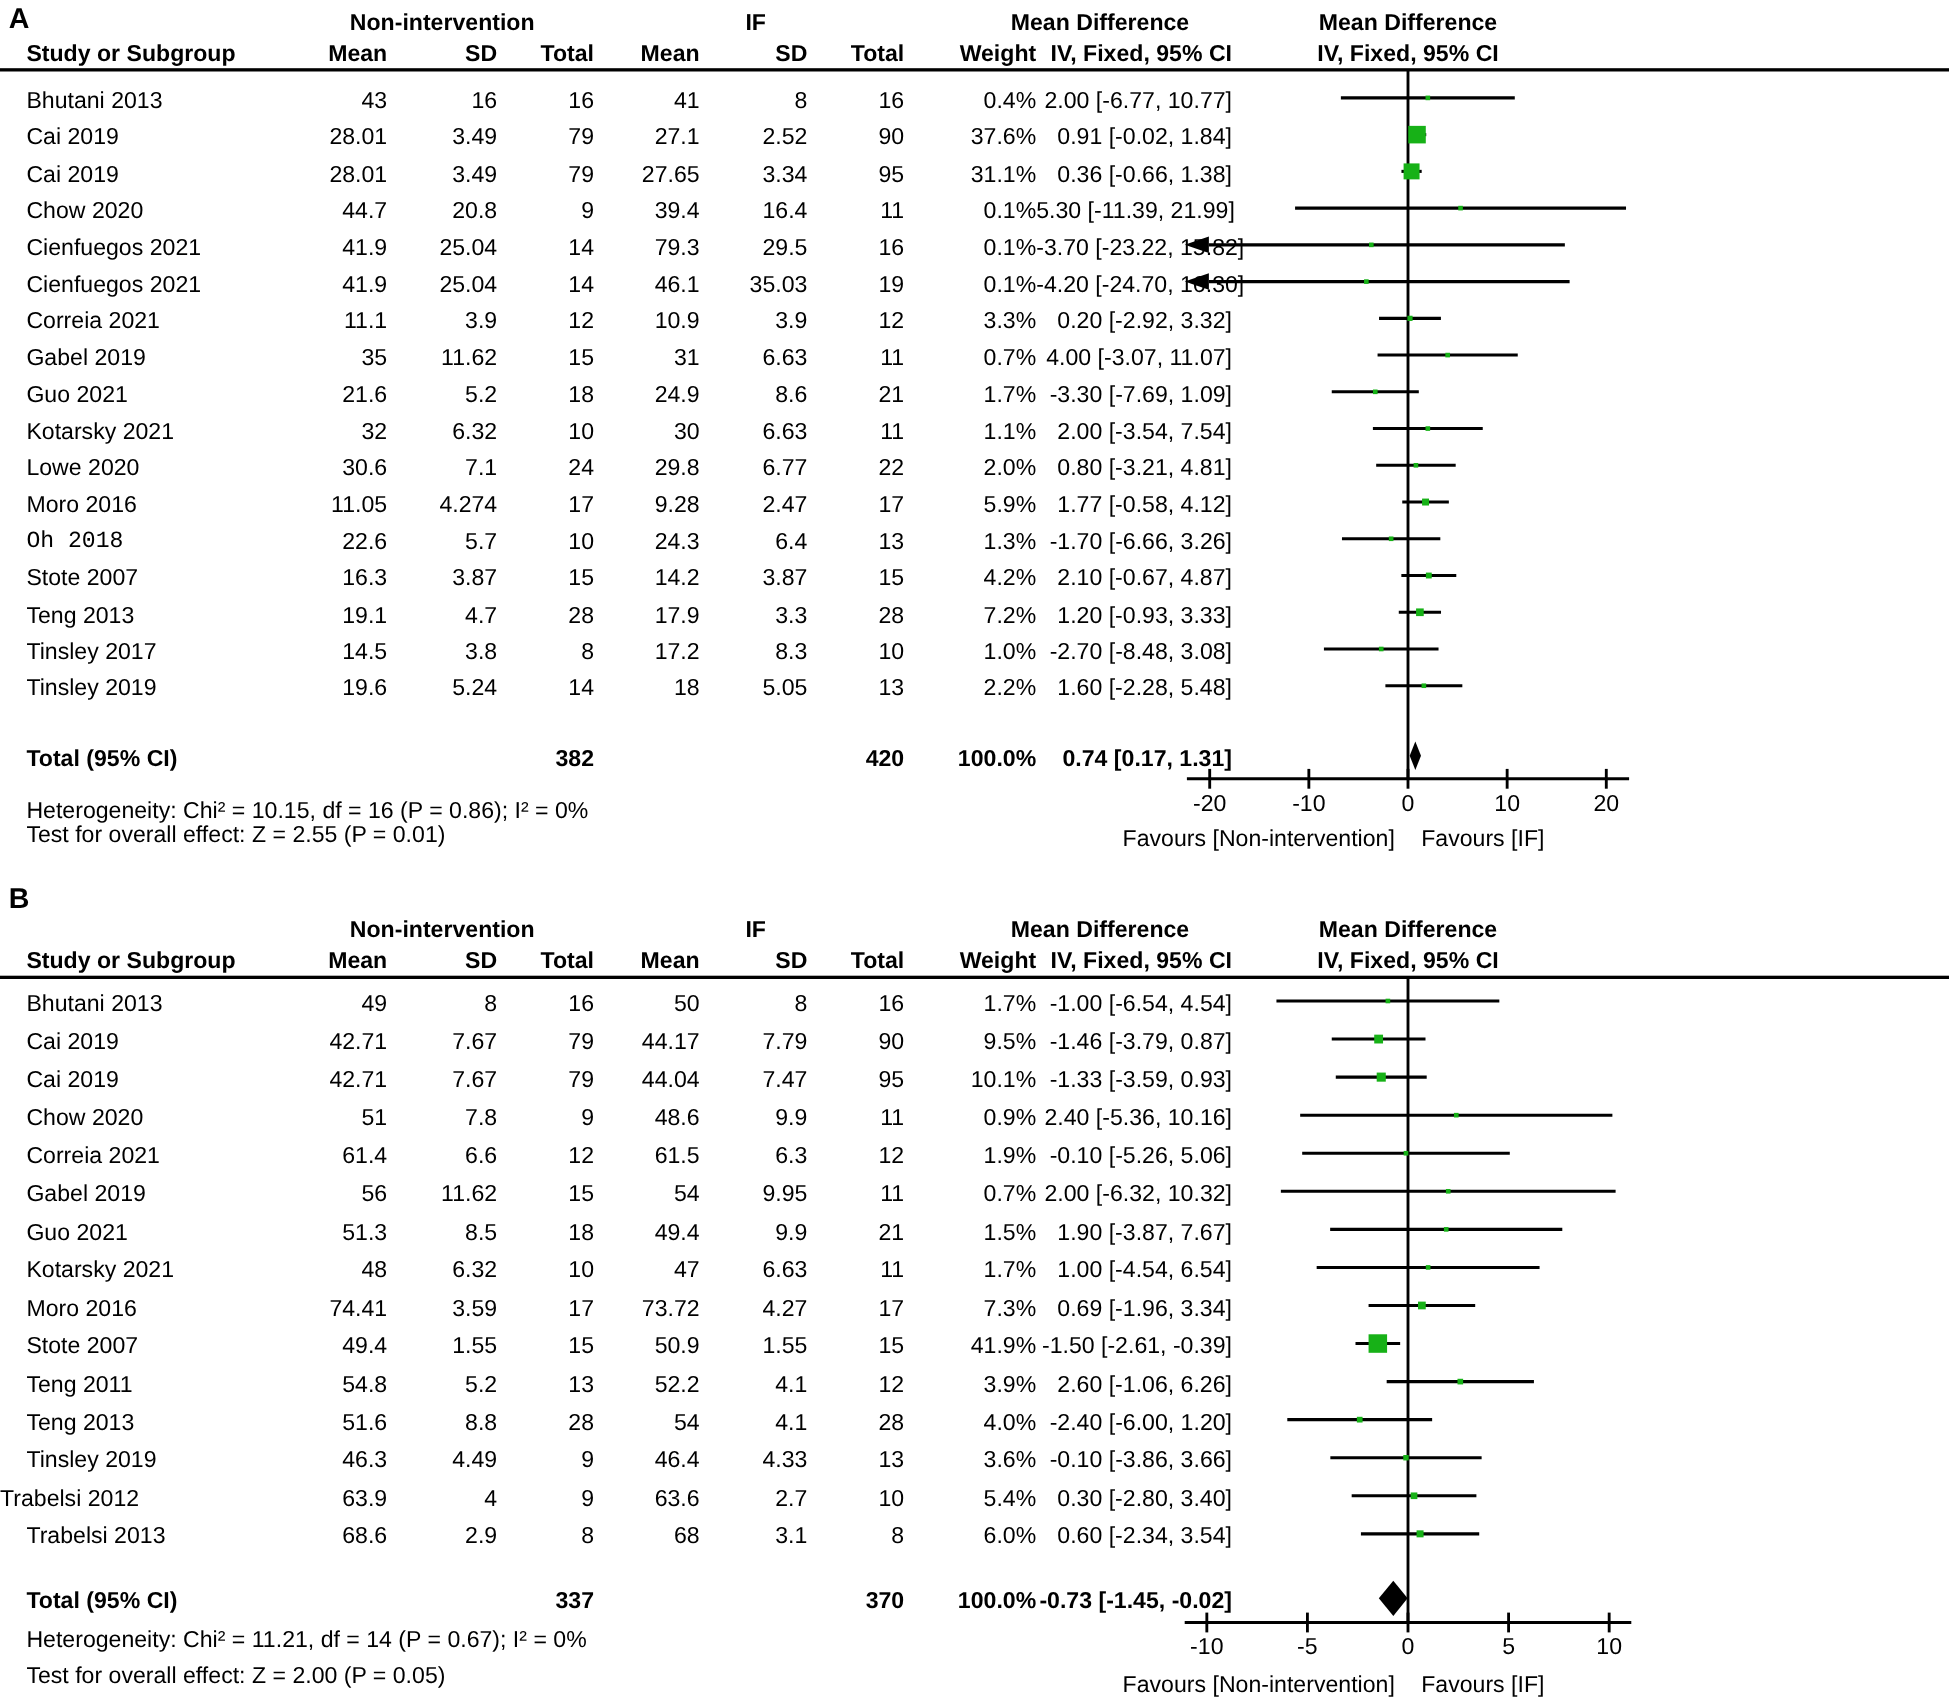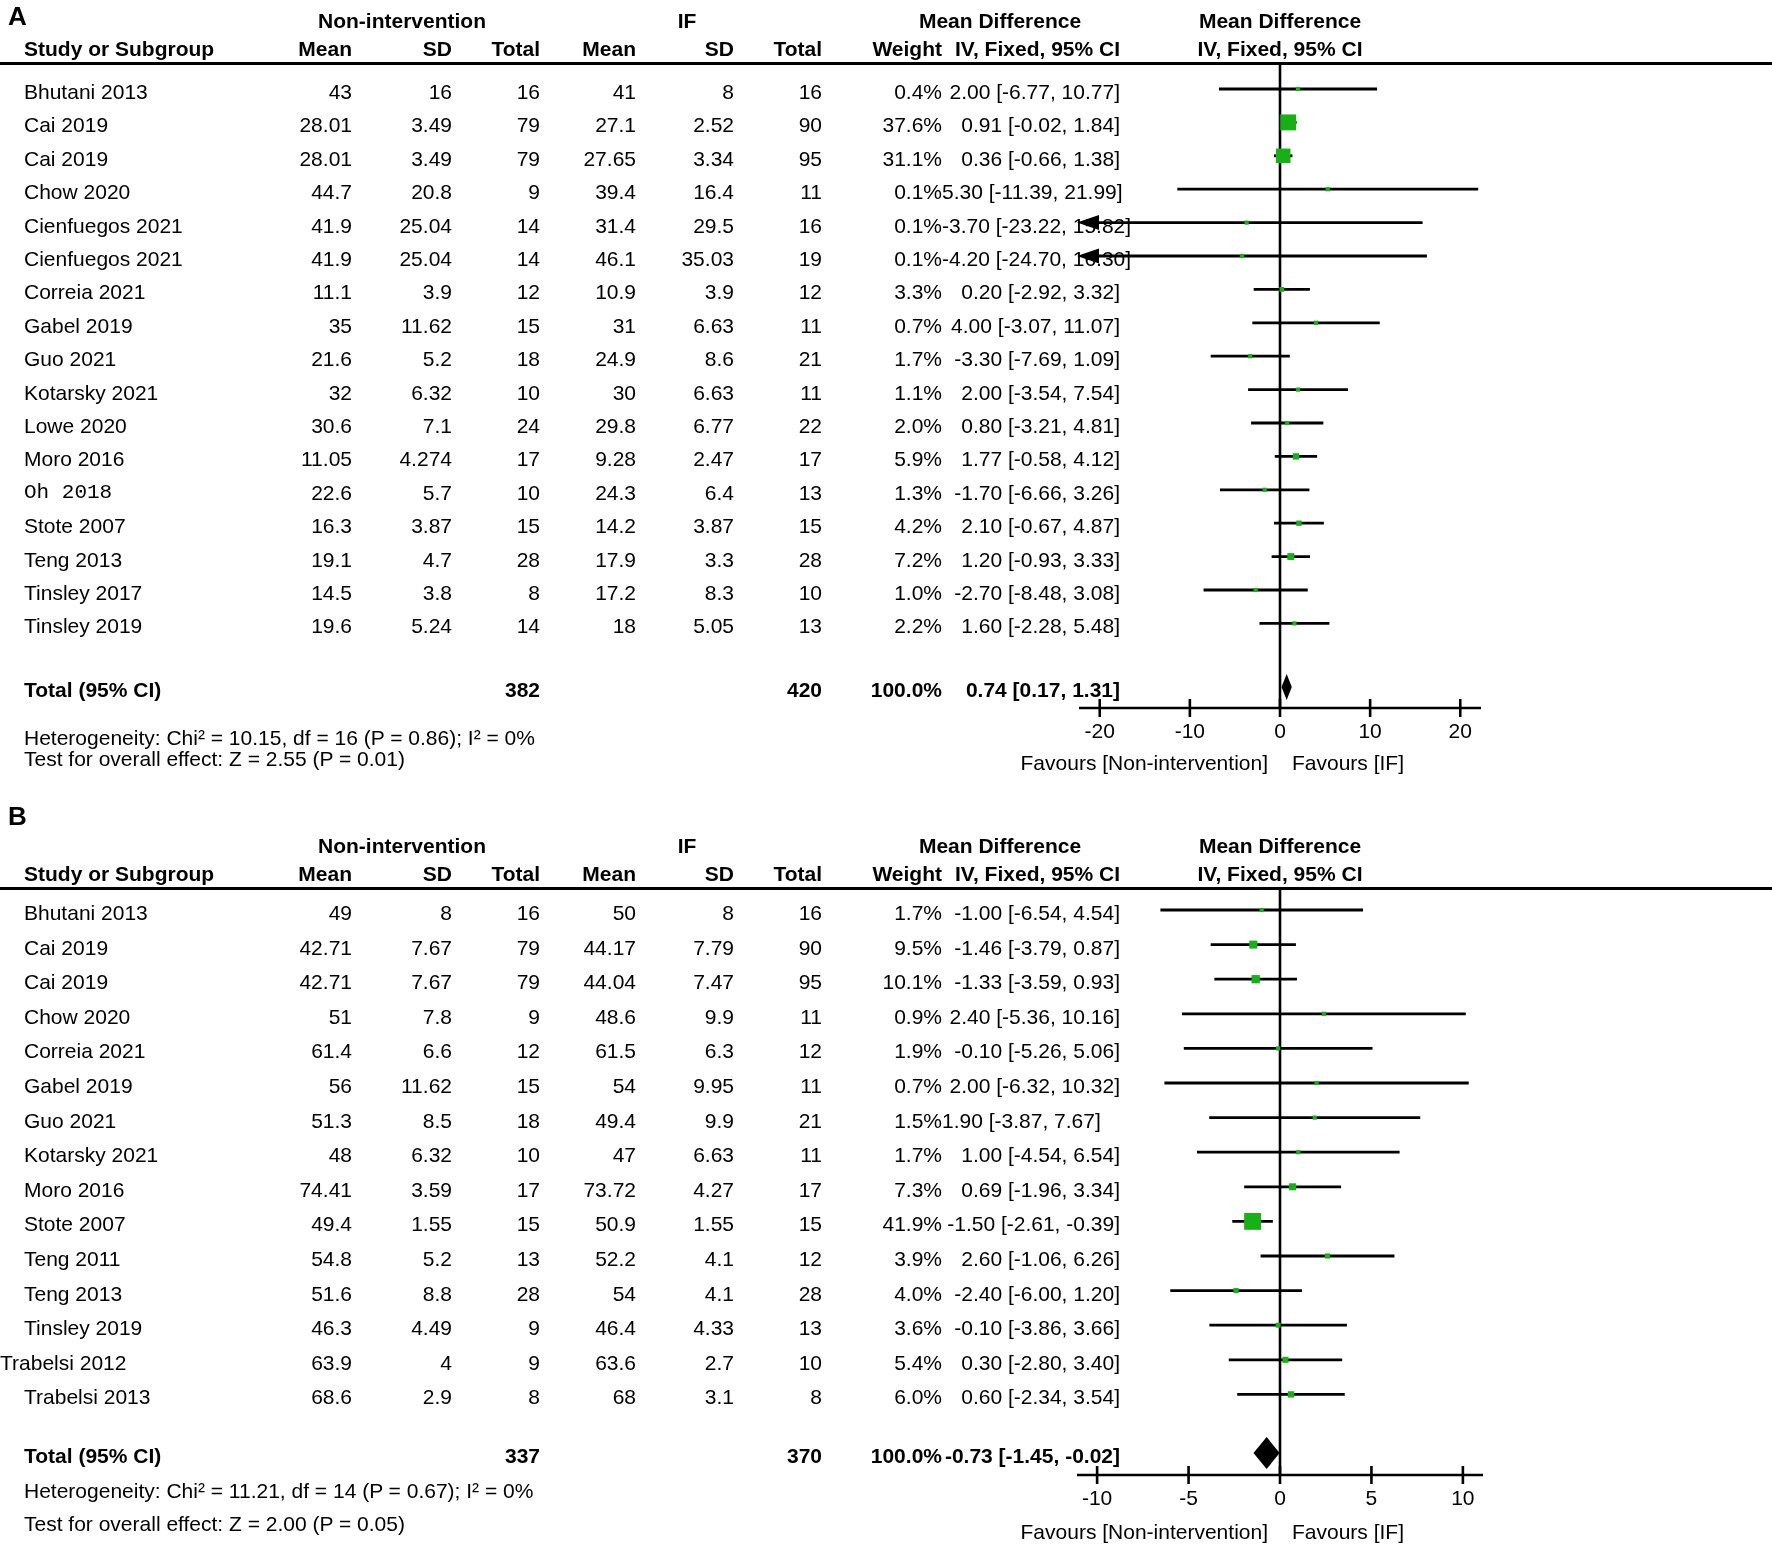--- a/index.html
+++ b/index.html
@@ -101,21 +101,21 @@
         <div class="cell" style="left: 452px; width: 88px; top: 179.2px; text-align: right;">9</div>
         <div class="cell" style="left: 540px; width: 96px; top: 179.2px; text-align: right;">39.4</div>
         <div class="cell" style="left: 636px; width: 98px; top: 179.2px; text-align: right;">16.4</div>
         <div class="cell" style="left: 734px; width: 88px; top: 179.2px; text-align: right;">11</div>
         <div class="cell" style="left: 822px; width: 120px; top: 179.2px; text-align: right;">0.1%</div>
         <div class="cell" style="left: 942px; width: 178px; top: 179.2px; text-align: right;">5.30 [-11.39, 21.99]</div>
         <div class="cell" style="left: 0px; width: 216px; top: 212.6px; text-align: left; padding-left: 24px;">Cienfuegos 2021</div>
         <div class="cell" style="left: 240px; width: 112px; top: 212.6px; text-align: right;">41.9</div>
         <div class="cell" style="left: 352px; width: 100px; top: 212.6px; text-align: right;">25.04</div>
         <div class="cell" style="left: 452px; width: 88px; top: 212.6px; text-align: right;">14</div>
-        <div class="cell" style="left: 540px; width: 96px; top: 212.6px; text-align: right;">31.4</div>
+        <div class="cell" style="left: 540px; width: 96px; top: 212.6px; text-align: right;">79.3</div>
         <div class="cell" style="left: 636px; width: 98px; top: 212.6px; text-align: right;">29.5</div>
         <div class="cell" style="left: 734px; width: 88px; top: 212.6px; text-align: right;">16</div>
         <div class="cell" style="left: 822px; width: 120px; top: 212.6px; text-align: right;">0.1%</div>
         <div class="cell" style="left: 942px; width: 178px; top: 212.6px; text-align: right;">-3.70 [-23.22, 15.82]</div>
         <div class="cell" style="left: 0px; width: 216px; top: 246px; text-align: left; padding-left: 24px;">Cienfuegos 2021</div>
         <div class="cell" style="left: 240px; width: 112px; top: 246px; text-align: right;">41.9</div>
         <div class="cell" style="left: 352px; width: 100px; top: 246px; text-align: right;">25.04</div>
         <div class="cell" style="left: 452px; width: 88px; top: 246px; text-align: right;">14</div>
         <div class="cell" style="left: 540px; width: 96px; top: 246px; text-align: right;">46.1</div>
         <div class="cell" style="left: 636px; width: 98px; top: 246px; text-align: right;">35.03</div>
@@ -313,21 +313,21 @@
         <div class="cell" style="left: 822px; width: 120px; top: 1073px; text-align: right;">0.7%</div>
         <div class="cell" style="left: 942px; width: 178px; top: 1073px; text-align: right;">2.00 [-6.32, 10.32]</div>
         <div class="cell" style="left: 0px; width: 216px; top: 1107.6px; text-align: left; padding-left: 24px;">Guo 2021</div>
         <div class="cell" style="left: 240px; width: 112px; top: 1107.6px; text-align: right;">51.3</div>
         <div class="cell" style="left: 352px; width: 100px; top: 1107.6px; text-align: right;">8.5</div>
         <div class="cell" style="left: 452px; width: 88px; top: 1107.6px; text-align: right;">18</div>
         <div class="cell" style="left: 540px; width: 96px; top: 1107.6px; text-align: right;">49.4</div>
         <div class="cell" style="left: 636px; width: 98px; top: 1107.6px; text-align: right;">9.9</div>
         <div class="cell" style="left: 734px; width: 88px; top: 1107.6px; text-align: right;">21</div>
         <div class="cell" style="left: 822px; width: 120px; top: 1107.6px; text-align: right;">1.5%</div>
-        <div class="cell" style="left: 942px; width: 178px; top: 1107.6px; text-align: left;">1.90 [-3.87, 7.67]</div>
+        <div class="cell" style="left: 942px; width: 178px; top: 1107.6px; text-align: right;">1.90 [-3.87, 7.67]</div>
         <div class="cell" style="left: 0px; width: 216px; top: 1142.2px; text-align: left; padding-left: 24px;">Kotarsky 2021</div>
         <div class="cell" style="left: 240px; width: 112px; top: 1142.2px; text-align: right;">48</div>
         <div class="cell" style="left: 352px; width: 100px; top: 1142.2px; text-align: right;">6.32</div>
         <div class="cell" style="left: 452px; width: 88px; top: 1142.2px; text-align: right;">10</div>
         <div class="cell" style="left: 540px; width: 96px; top: 1142.2px; text-align: right;">47</div>
         <div class="cell" style="left: 636px; width: 98px; top: 1142.2px; text-align: right;">6.63</div>
         <div class="cell" style="left: 734px; width: 88px; top: 1142.2px; text-align: right;">11</div>
         <div class="cell" style="left: 822px; width: 120px; top: 1142.2px; text-align: right;">1.7%</div>
         <div class="cell" style="left: 942px; width: 178px; top: 1142.2px; text-align: right;">1.00 [-4.54, 6.54]</div>
         <div class="cell" style="left: 0px; width: 216px; top: 1176.8px; text-align: left; padding-left: 24px;">Moro 2016</div>

